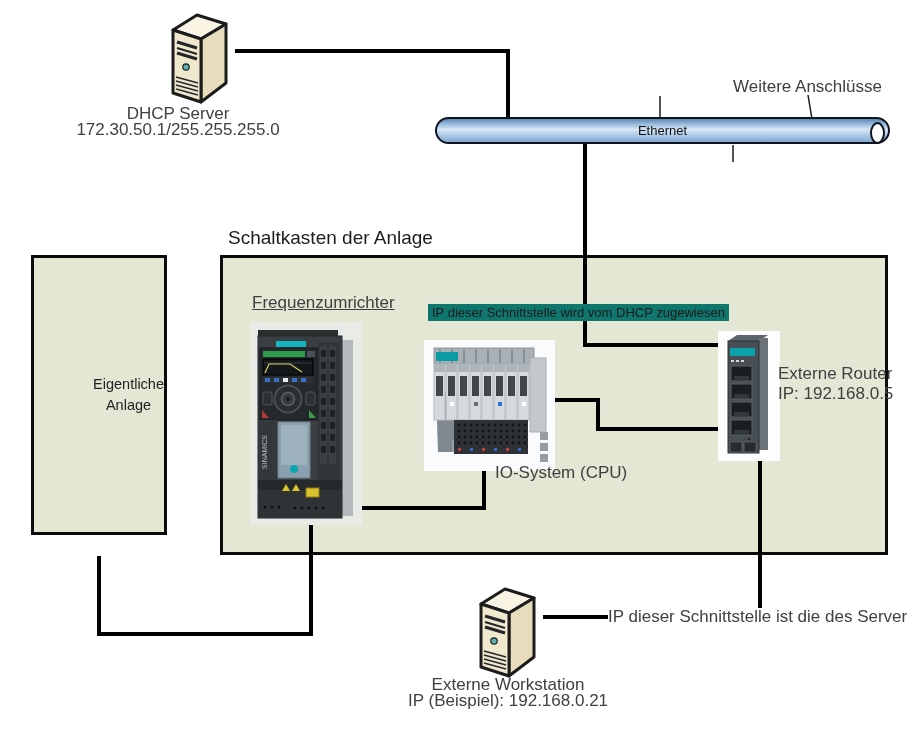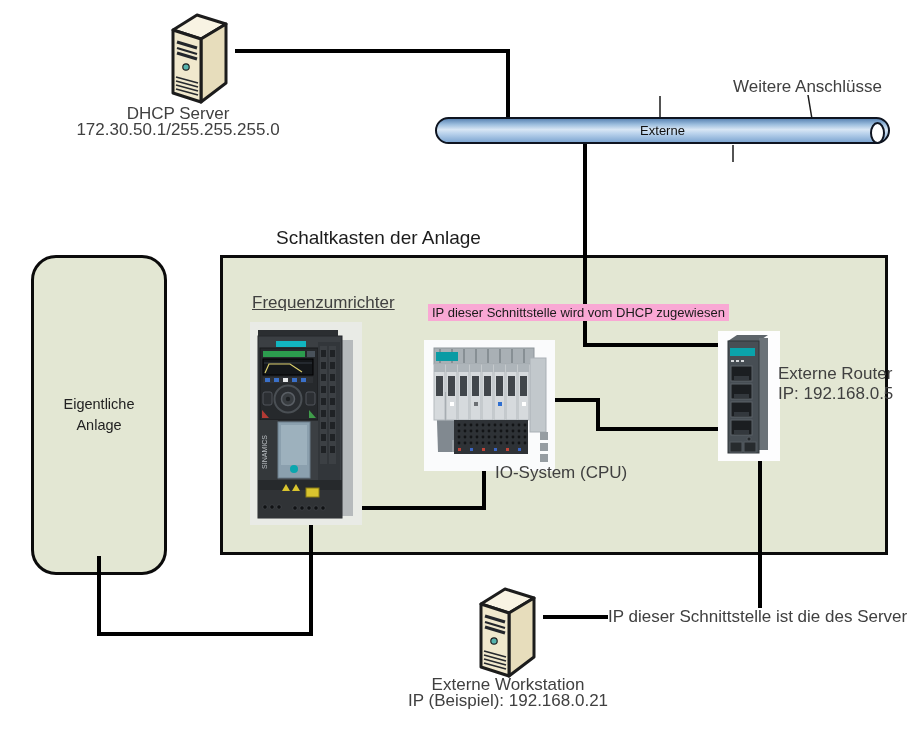--- a/index.html
+++ b/index.html
@@ -5,43 +5,43 @@
   html,body{margin:0;padding:0;background:#fff;}
   .canvas{
     position:relative;width:921px;height:729px;background:#ffffff;overflow:hidden;
     font-family:"Liberation Sans", sans-serif;color:#1a1a1a;
   }
   .abs{position:absolute;}
   
   .panel{
     position:absolute;background:#e3e7d3;border:3px solid #0b0b0b;box-sizing:border-box;z-index:0;
   }
-  .panel-eigentliche{left:31px;top:255px;width:136px;height:320px;
-    display:flex;flex-direction:column;align-items:center;justify-content:center;border-radius:25px;}
+  .panel-eigentliche{left:31px;top:255px;width:136px;height:280px;
+    display:flex;flex-direction:column;align-items:flex-end;justify-content:center;}
   .panel-schaltkasten{left:220px;top:255px;width:668px;height:300px;}
   .panel-label{font-size:14.5px;line-height:21px;text-align:center;color:#222;}
-  .schaltkasten-title{left:228px;top:227px;font-size:19px;color:#1c1c1c;z-index:2;margin-left:48px;}
+  .schaltkasten-title{left:228px;top:227px;font-size:19px;color:#1c1c1c;z-index:2;}
   
   svg.connectors{position:absolute;left:0;top:0;z-index:1;pointer-events:none;}
   .thick{stroke:#000;stroke-width:4;fill:none;}
   .thin{stroke:#1a1a1a;stroke-width:1.5;fill:none;}
   
   .bus{
     position:absolute;left:435px;top:117px;width:455px;height:27px;box-sizing:border-box;
     border:2px solid #0e1420;border-radius:14px;z-index:2;
     background:linear-gradient(180deg,#5d87b5 0%,#9dbede 24%,#d8e6f4 46%,#bcd4ed 62%,#7fa7d2 100%);
     display:flex;align-items:center;justify-content:center;
   }
   .bus-cap{position:absolute;right:3px;top:2.5px;width:11px;height:18px;background:#fff;
     border:2px solid #0e1420;border-radius:50%;}
   .bus-label{font-size:13px;color:#101010;}
   
   .lbl{position:absolute;font-size:17px;line-height:16px;color:#404040;z-index:3;white-space:nowrap;}
   .lbl-center{text-align:center;}
-  .note-white{position:absolute;background:#f9a8d4;padding:1px 4px;font-size:13px;color:#1a1a1a;z-index:3;white-space:nowrap;}
+  .note-white{position:absolute;background:#0f766e;padding:1px 4px;font-size:13px;color:#1a1a1a;z-index:3;white-space:nowrap;}
   .device{position:absolute;z-index:3;}
 </style>
 </head>
 <body>
 
 <div class="canvas">
 
   <div class="panel panel-eigentliche">
     <div class="panel-label">
       <div>Eigentliche</div>
@@ -58,21 +58,21 @@
     <path class="thick" d="M361,508 H484 V466"></path>
     <path class="thick" d="M99,556 V634 H311 V521"></path>
     <path class="thick" d="M760,456 V608"></path>
     <path class="thick" d="M543,617 H608"></path>
     <path class="thin" d="M660,96 V118"></path>
     <path class="thin" d="M733,145 V162"></path>
     <path class="thin" d="M808,95 L812,119"></path>
   </svg>
 
   <div class="bus">
-    <span class="bus-label">Externe</span>
+    <span class="bus-label">Ethernet</span>
     <span class="bus-cap"></span>
   </div>
   <div class="lbl" style="left:733px;top:79px;">Weitere Anschlüsse</div>
 
   <svg class="device" style="left:163px;top:9px;" width="72" height="96" viewBox="0 0 72 96">
     <polygon points="10,21 34,6 63,15 38,30" fill="#f8f3e3" stroke="#1c1c1c" stroke-width="3" stroke-linejoin="round"></polygon>
     <polygon points="38,30 63,15 63,74 38,93" fill="#e7ddbc" stroke="#1c1c1c" stroke-width="3" stroke-linejoin="round"></polygon>
     <polygon points="10,21 38,30 38,93 10,84" fill="#f0e8cd" stroke="#1c1c1c" stroke-width="3" stroke-linejoin="round"></polygon>
     <path d="M14,33 L34,39" stroke="#23262b" stroke-width="3.2"></path>
     <path d="M14,39 L34,45" stroke="#23262b" stroke-width="2"></path>

